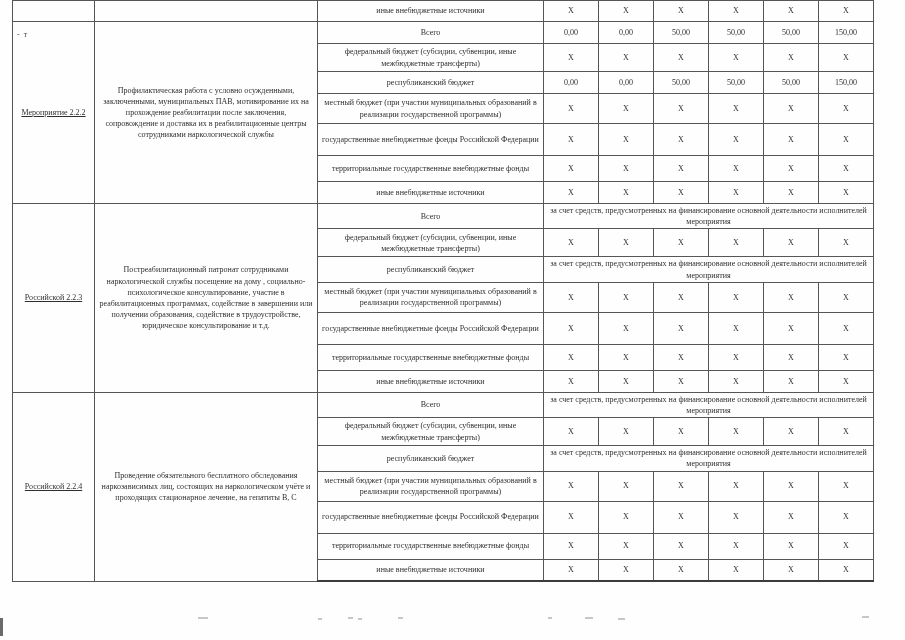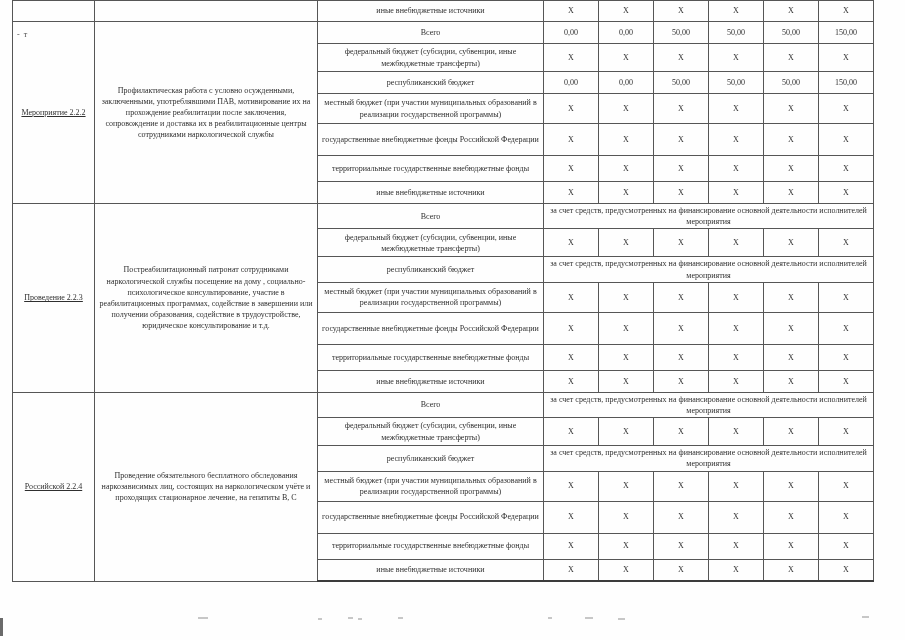--- a/index.html
+++ b/index.html
@@ -89,21 +89,21 @@
           <td class="src-label">иные  внебюджетные источники</td>
           <td class="val">X</td>
           <td class="val">X</td>
           <td class="val">X</td>
           <td class="val">X</td>
           <td class="val">X</td>
           <td class="val">X</td>
         </tr>
         <tr style="height: 22px;">
           <td class="activity-id" rowspan="7">Мероприятие 2.2.2</td>
-          <td class="activity-desc" rowspan="7">Профилактическая работа с условно осужденными, заключенными, употреблявшими ПАВ, мотивирование их на прохождение реабилитации после заключения, сопровождение и доставка их в реабилитационные центры сотрудниками наркологической службы</td>
+          <td class="activity-desc" rowspan="7">Профилактическая работа с условно осужденными, заключенными, муниципальных ПАВ, мотивирование их на прохождение реабилитации после заключения, сопровождение и доставка их в реабилитационные центры сотрудниками наркологической службы</td>
           <td class="src-label">Всего</td>
           <td class="val">0,00</td>
           <td class="val">0,00</td>
           <td class="val">50,00</td>
           <td class="val">50,00</td>
           <td class="val">50,00</td>
           <td class="val">150,00</td>
         </tr>
         <tr style="height: 28px;">
           <td class="src-label">федеральный бюджет (субсидии, субвенции, иные межбюджетные трансферты)</td>
@@ -153,21 +153,21 @@
         <tr style="height: 22px;">
           <td class="src-label">иные  внебюджетные источники</td>
           <td class="val">X</td>
           <td class="val">X</td>
           <td class="val">X</td>
           <td class="val">X</td>
           <td class="val">X</td>
           <td class="val">X</td>
         </tr>
         <tr style="height: 22px;">
-          <td class="activity-id" rowspan="7">Проведение 2.2.3</td>
+          <td class="activity-id" rowspan="7">Российской 2.2.3</td>
           <td class="activity-desc" rowspan="7">Постреабилитационный патронат сотрудниками наркологической службы посещение на дому , социально-психологическое консультирование, участие в реабилитационных программах, содействие в завершении или получении образования, содействие в трудоустройстве, юридическое консультирование и т.д.</td>
           <td class="src-label">Всего</td>
           <td class="merged-note" colspan="6">за счет средств, предусмотренных на финансирование основной деятельности исполнителей мероприятия</td>
         </tr>
         <tr style="height: 28px;">
           <td class="src-label">федеральный бюджет (субсидии, субвенции, иные межбюджетные трансферты)</td>
           <td class="val">X</td>
           <td class="val">X</td>
           <td class="val">X</td>
           <td class="val">X</td>

